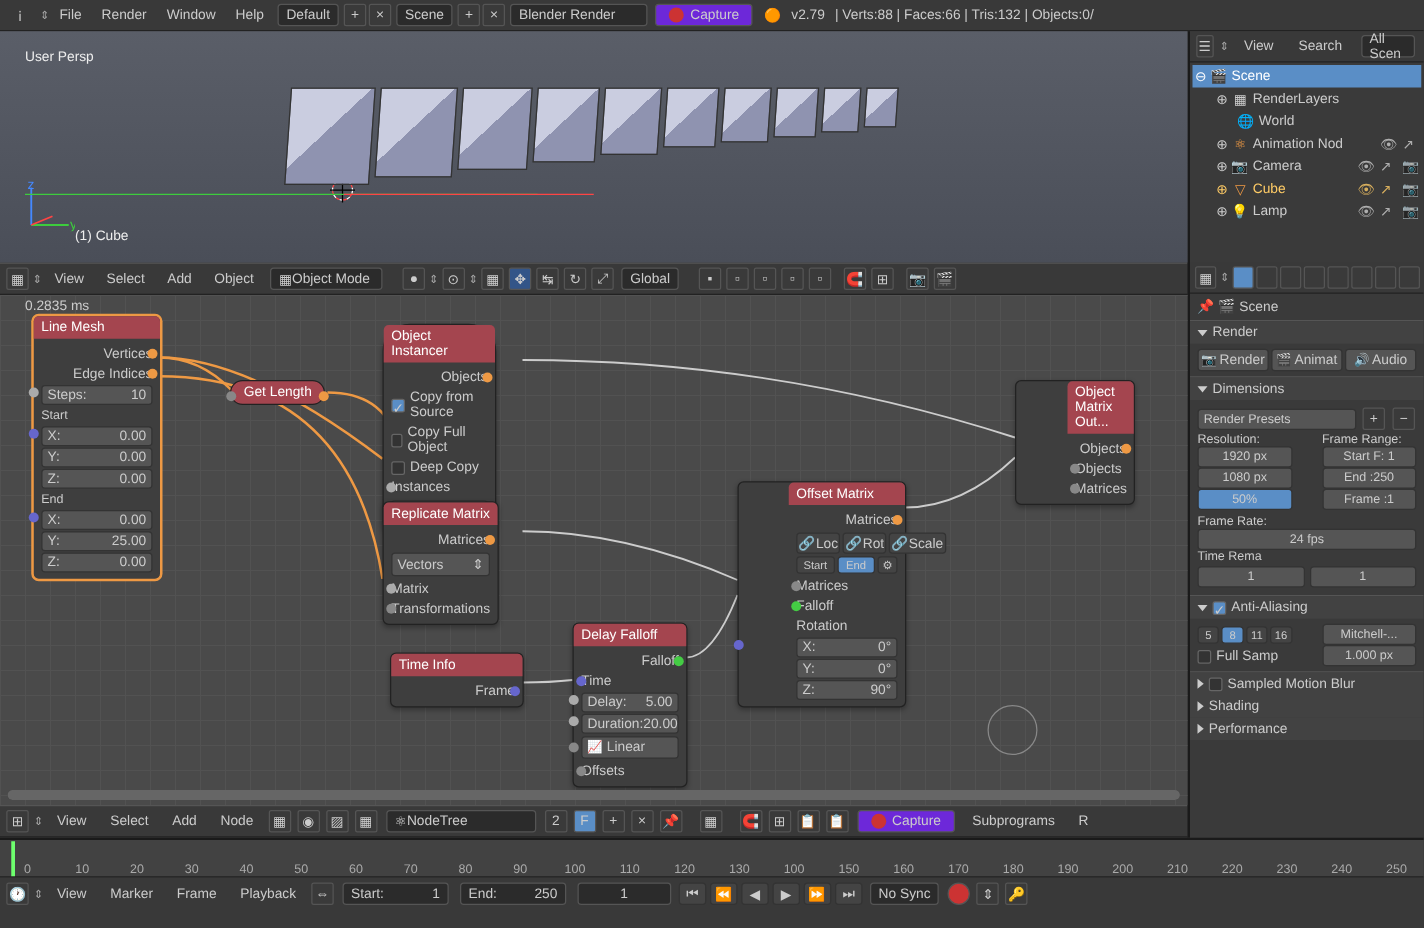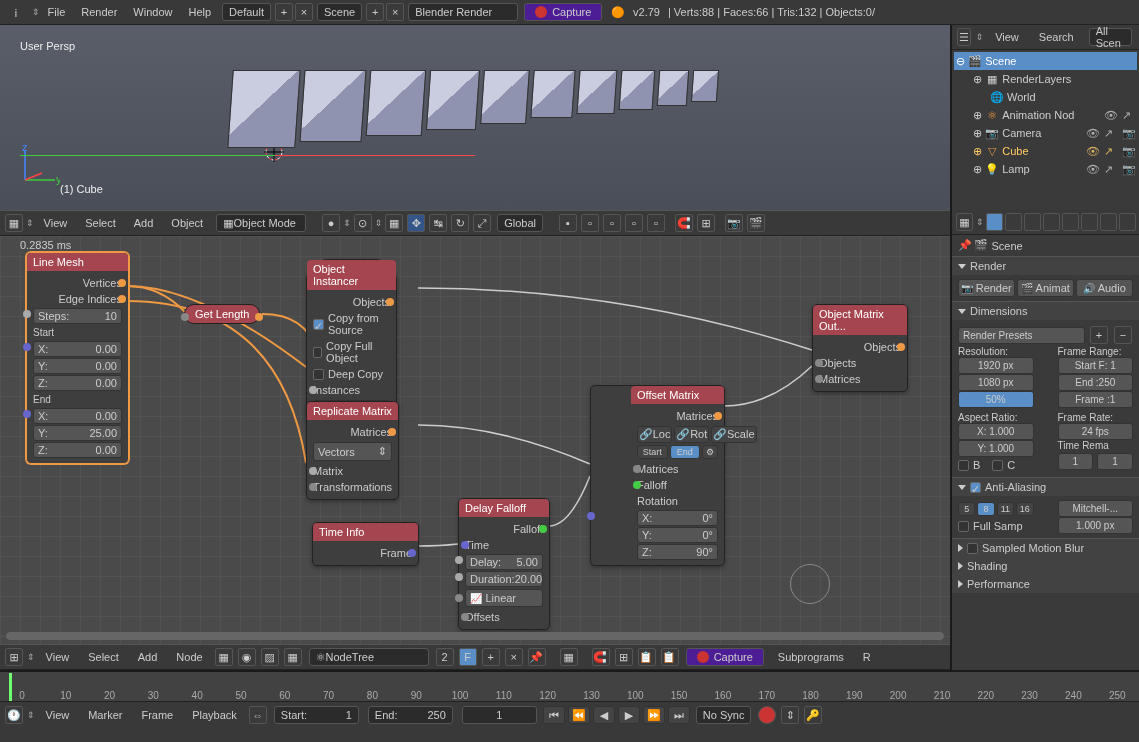--- a/index.html
+++ b/index.html
@@ -2,21 +2,21 @@
 <html><head>
 <meta charset="utf-8">
 <style>
 * { margin: 0; padding: 0; box-sizing: border-box; font-family: sans-serif; font-size: 11px; }
 body { background: #3a3a3a; color: #ccc; width: 1139px; height: 742px; overflow: hidden; position: relative; }
 .topbar { height: 25px; background: #393939; display: flex; align-items: center; border-bottom: 1px solid #222; }
 .topbar .blender-icon { width: 22px; height: 18px; margin: 0 5px; display:flex; align-items:center; justify-content:center; }
 .menu { padding: 0 8px; cursor: pointer; }
 .dropdown { background: #2b2b2b; border: 1px solid #555; border-radius: 3px; padding: 2px 6px; height: 18px; display: flex; align-items: center; margin: 0 3px; }
 .icon-btn { width: 18px; height: 18px; background: #3a3a3a; border: 1px solid #555; border-radius: 2px; display: inline-flex; align-items: center; justify-content: center; margin: 0 1px; cursor: pointer; }
-.capture-btn { background: #4c1d95; border: 1px solid #555; border-radius: 3px; padding: 2px 10px; height: 18px; display: flex; align-items: center; margin: 0 3px; }
+.capture-btn { background: #6d28d9; border: 1px solid #555; border-radius: 3px; padding: 2px 10px; height: 18px; display: flex; align-items: center; margin: 0 3px; }
 .red-dot { width: 12px; height: 12px; border-radius: 50%; background: #cc3333; margin-right: 5px; }
 .stats { margin-left: 8px; color: #ccc; font-size: 11px; white-space:nowrap; }
 
 .main { display: flex; height: 645px; }
 .left-col { width: 950px; display: flex; flex-direction: column; }
 .right-col { width: 189px; display: flex; flex-direction: column; border-left: 2px solid #1a1a1a; }
 
 .viewport3d { height: 185px; background: linear-gradient(#5a5e68,#4a4e58); position: relative; }
 .user-persp { position: absolute; top: 15px; left: 20px; color: #eee; }
 .obj-name { position: absolute; bottom: 15px; left: 60px; color: #eee; }
@@ -399,21 +399,21 @@
               <span>Y:</span>
               <span>0°</span>
             </div>
       <div class="node-field">
               <span>Z:</span>
               <span>90°</span>
             </div>
     </div>
   </div>
 
-  <div class="node" style="top:68px; left:812px; width:96px;">
+  <div class="node" style="top:68px; left:812px; width:96px;padding-left:41px;">
     <div class="node-header">Object Matrix Out...</div>
     <div class="node-body">
       <div class="node-row out">
               <span>Objects</span>
               <span class="socket out"></span>
             </div>
       <div class="node-row">
               <span class="socket in"></span>
               <span>Objects</span>
             </div>
@@ -577,31 +577,20 @@
             <div class="prop-input active">50%</div>
           </div>
           <div class="col">
             <div class="prop-label">Frame Range:</div>
             <div class="prop-input">Start F: 1</div>
             <div class="prop-input">End :250</div>
             <div class="prop-input">Frame :1</div>
           </div>
         </div>
         <div class="two-col" style="margin-top:4px;">
-          <div class="col">
-            <div class="prop-label">Aspect Ratio:</div>
-            <div class="prop-input">X: 1.000</div>
-            <div class="prop-input">Y: 1.000</div>
-            <div class="prop-row">
-                  <span class="check"></span>
-                  <span>B</span> 
-                  <span class="check" style="margin-left:8px;"></span>
-                  <span>C</span>
-                </div>
-          </div>
           <div class="col">
             <div class="prop-label">Frame Rate:</div>
             <div class="prop-input">24 fps</div>
             <div class="prop-label">Time Rema</div>
             <div class="prop-row">
                   <span class="prop-input">1</span>
                   <span class="prop-input">1</span>
                 </div>
           </div>
         </div>

